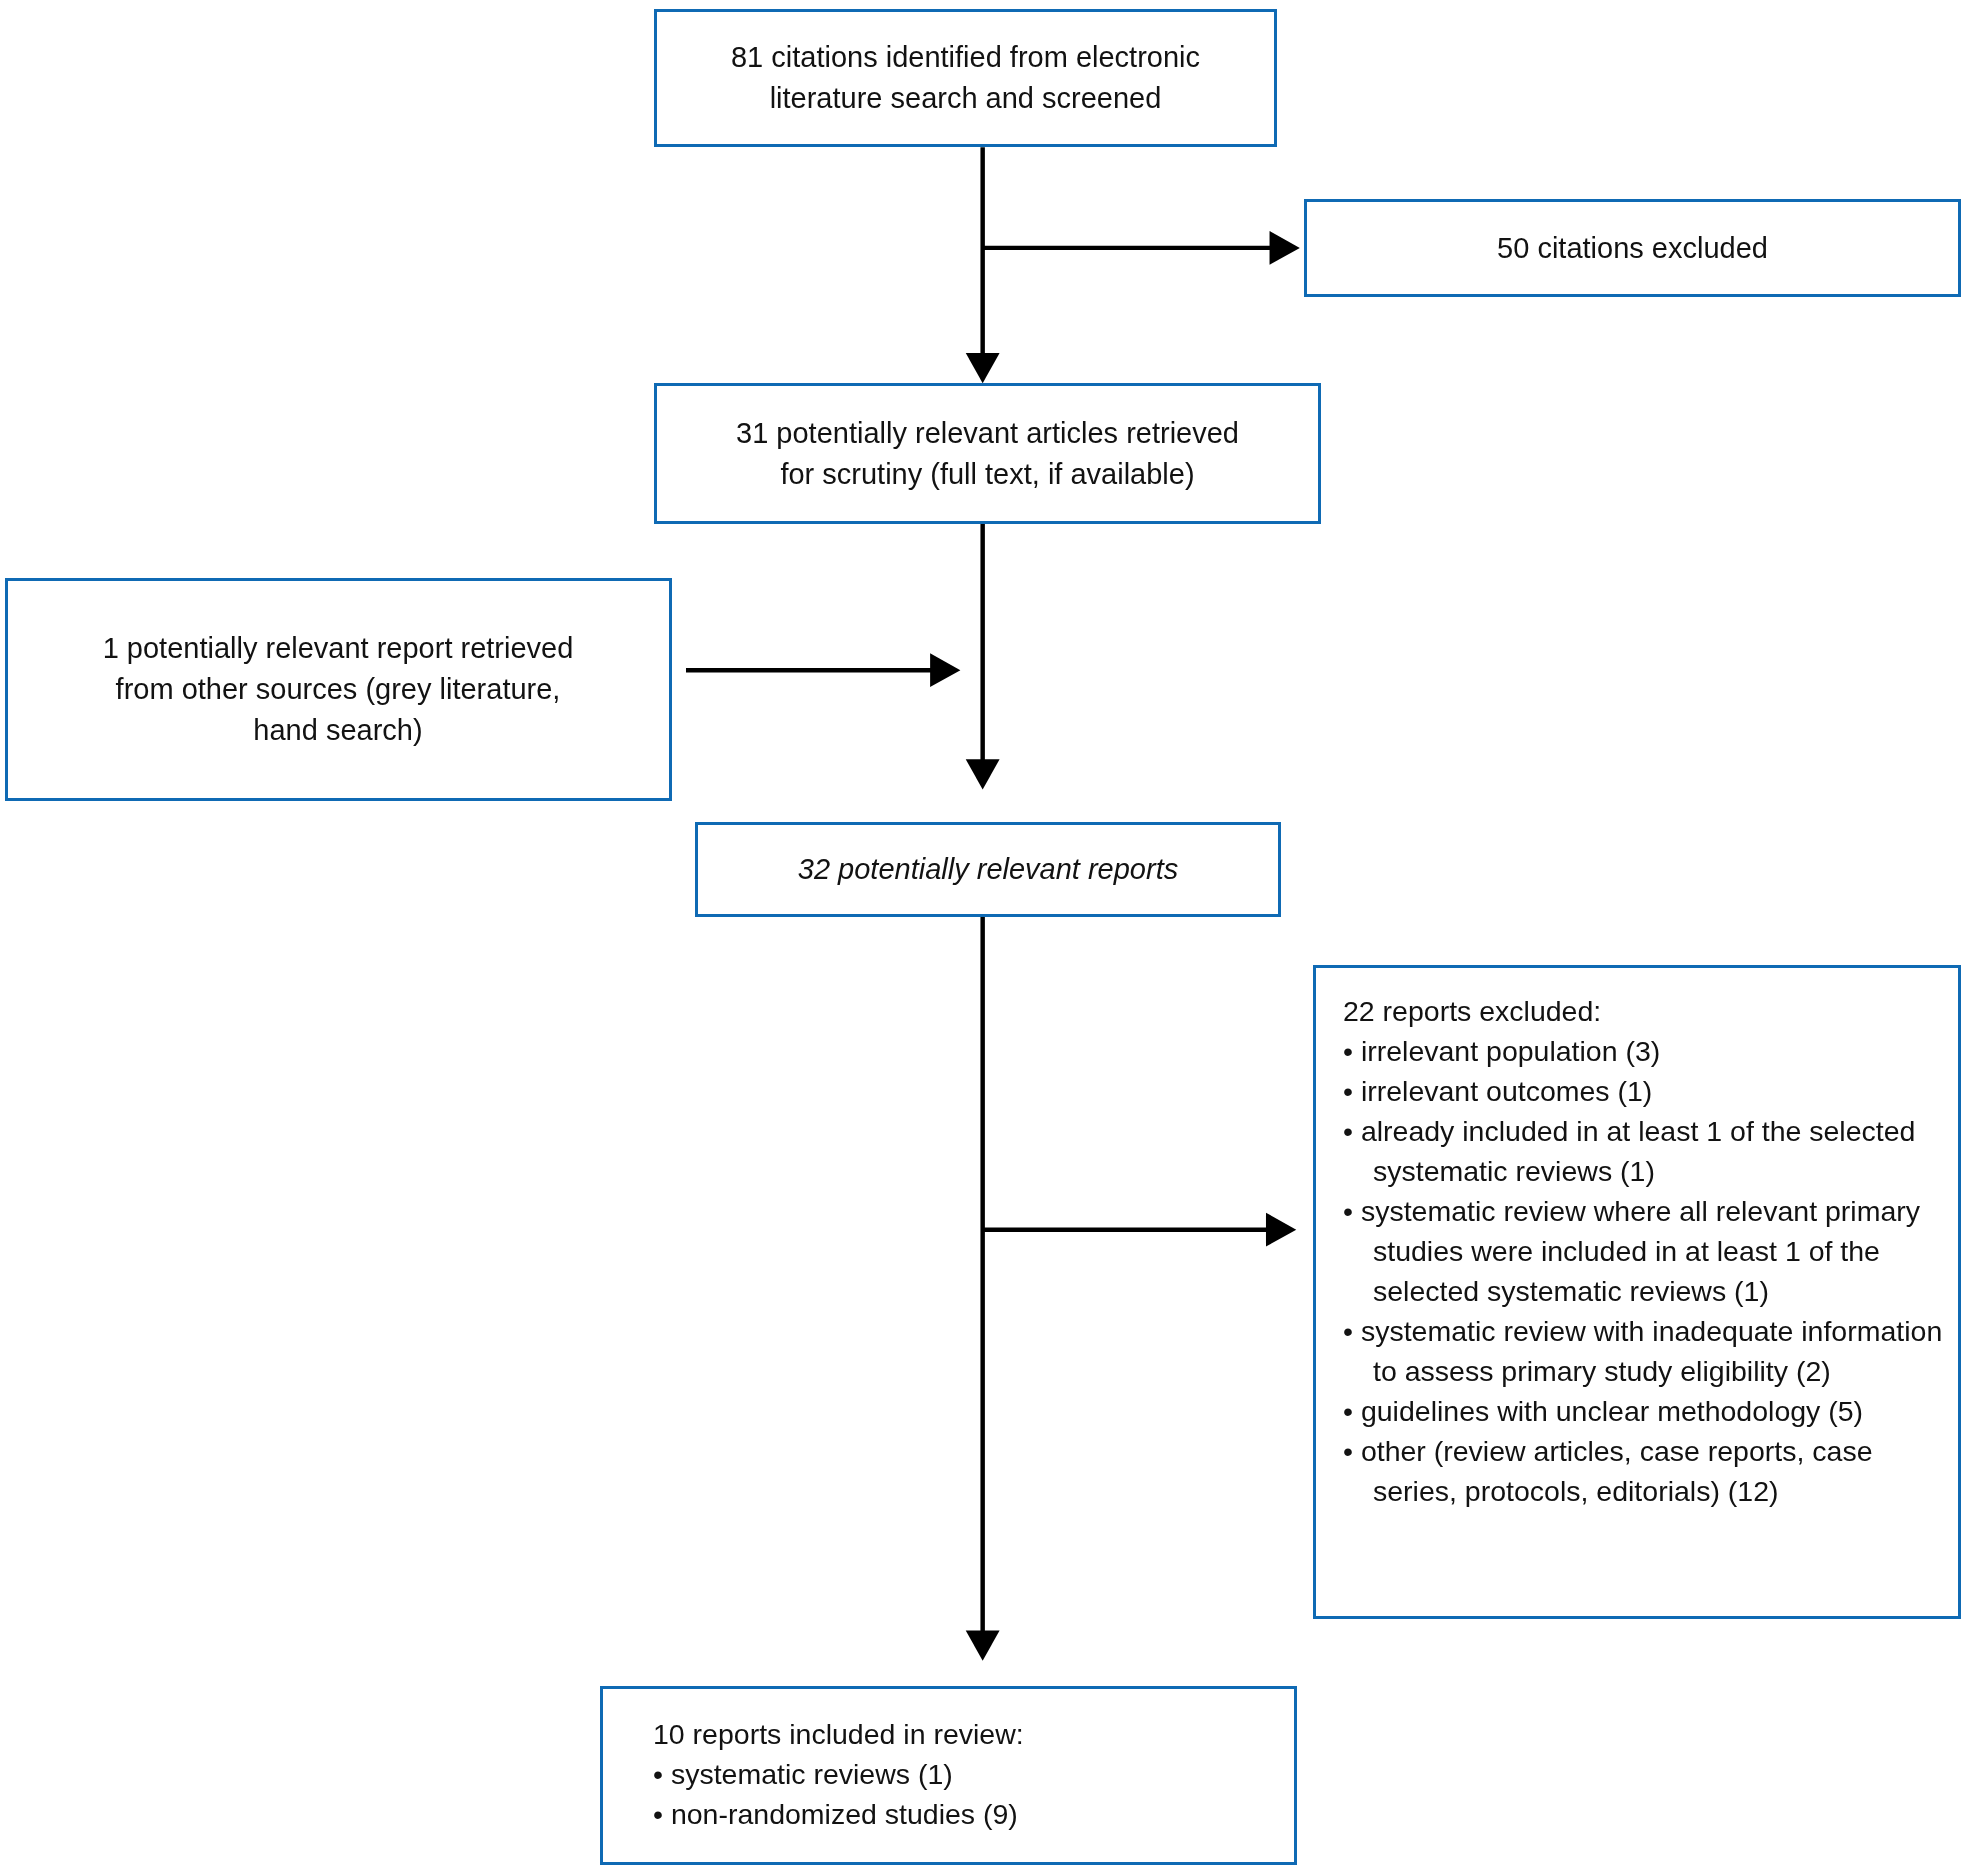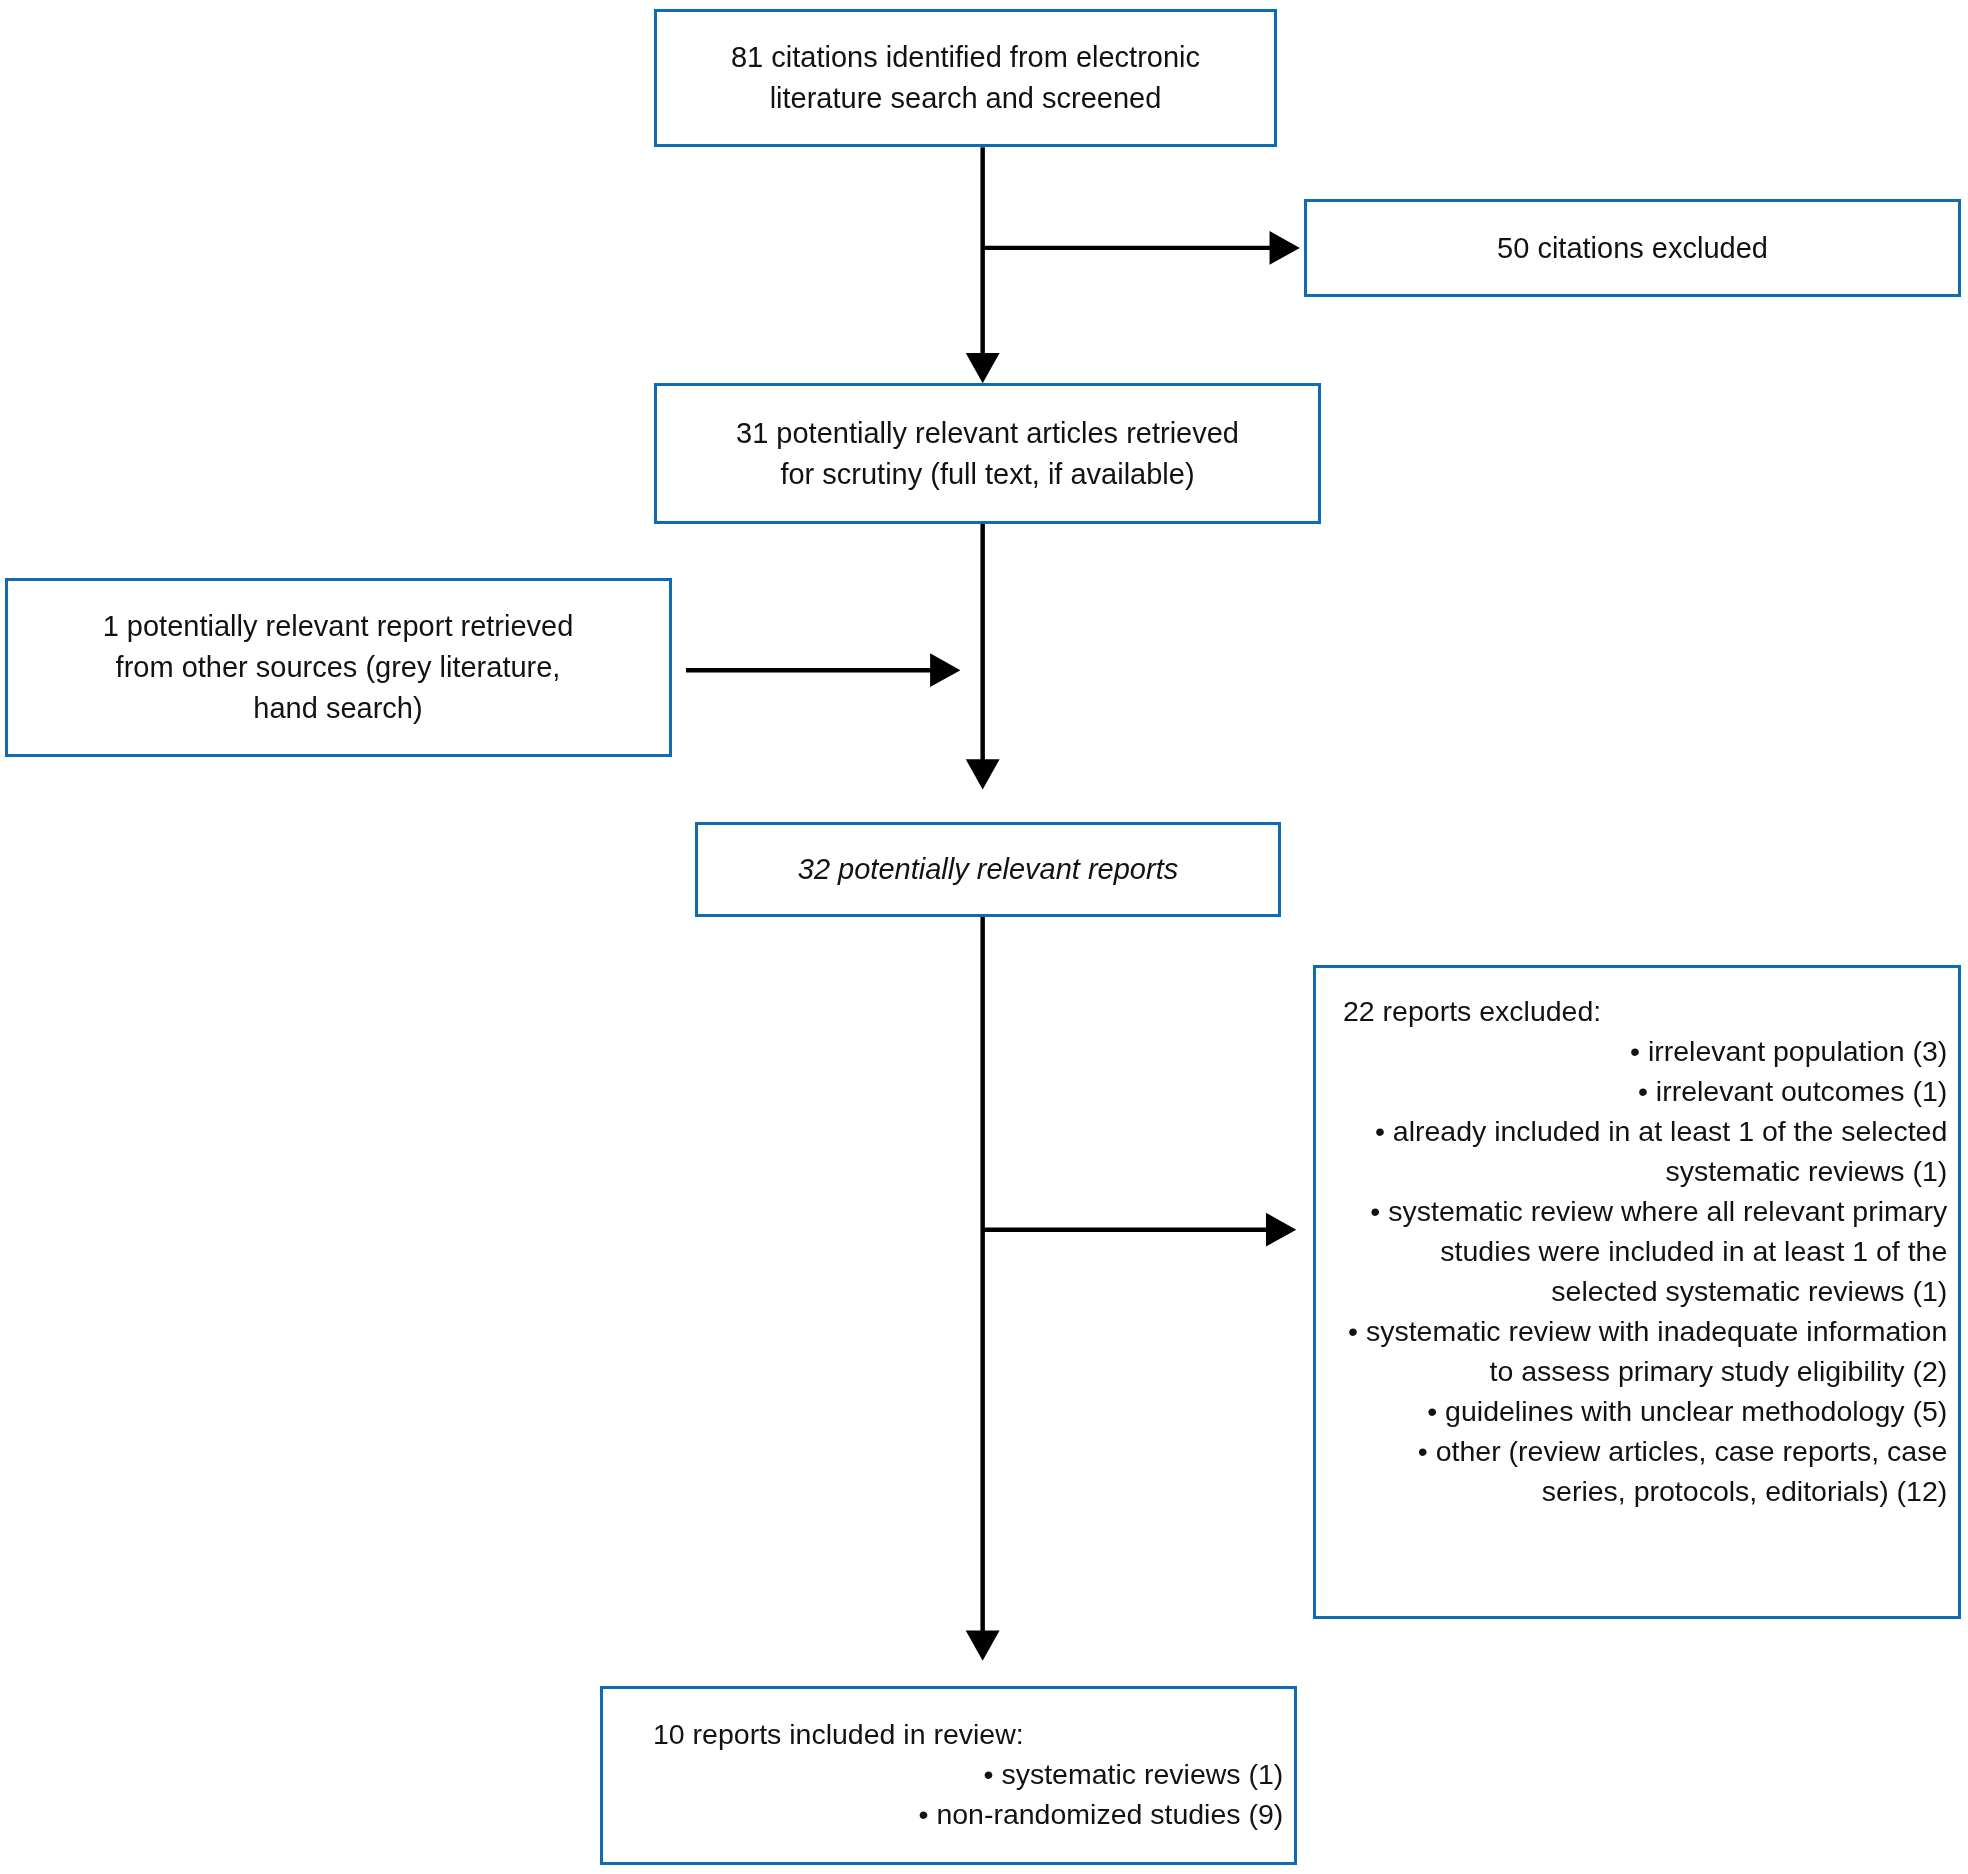--- a/index.html
+++ b/index.html
@@ -35,21 +35,20 @@
   .box.bullets {
     font-size: 28.5px;
     line-height: 40px;
   }
   .bullet-title {
     padding-left: 0;
   }
   .bullet-line {
     padding-left: 30px;
     text-indent: -30px;
-    text-align: right;
   }
   #arrows {
     position: absolute;
     left: 0;
     top: 0;
     width: 1968px;
     height: 1874px;
   }
   .arrow-line {
     stroke: var(--arrow, #000000);
@@ -57,21 +56,21 @@
     fill: none;
   }
   .arrow-head {
     fill: var(--arrow, #000000);
     stroke: none;
   }
   
   #box-screened   { left: 654px;  top: 9px;   width: 623px; height: 138px; }
   #box-excluded50 { left: 1304px; top: 199px;  width: 657px; height: 98px; }
   #box-retrieved  { left: 654px;  top: 383px;  width: 667px; height: 141px; }
-  #box-other      { left: 4.5px;    top: 578px;  width: 667px; height: 179px; }
+  #box-other      { left: 4.5px;    top: 578px;  width: 667px; height: 223px; }
   #box-reports32  { left: 695px;  top: 822px;  width: 586px; height: 95px; font-style: italic; }
   #box-excluded22 { left: 1313px; top: 965px; width: 648px; height: 654px; padding: 23px 10.7px 0 27px; }
   #box-included10 { left: 600px;  top: 1686px; width: 697px; height: 179px; padding: 25px 10.7px 0 50px; }
 </style>
 </head>
 <body>
 
 <div id="canvas">
 
   <svg id="arrows" viewBox="0 0 2209 2103">

